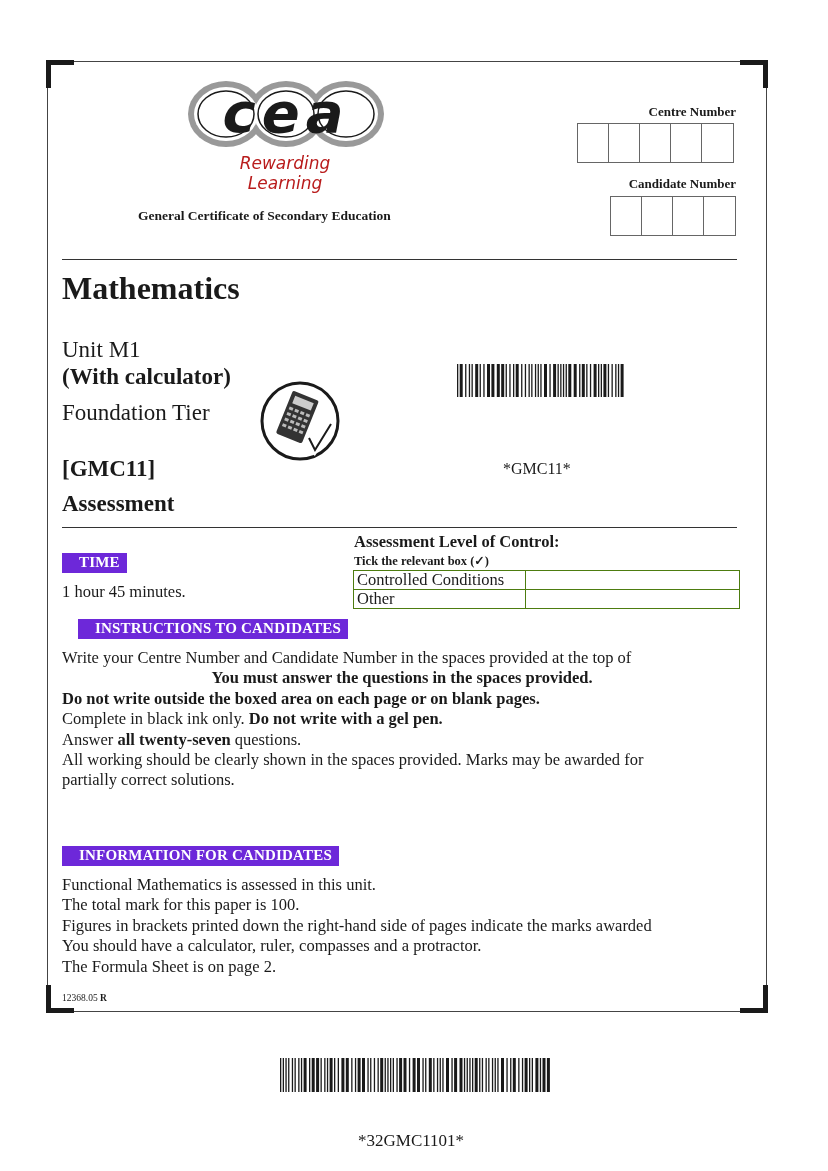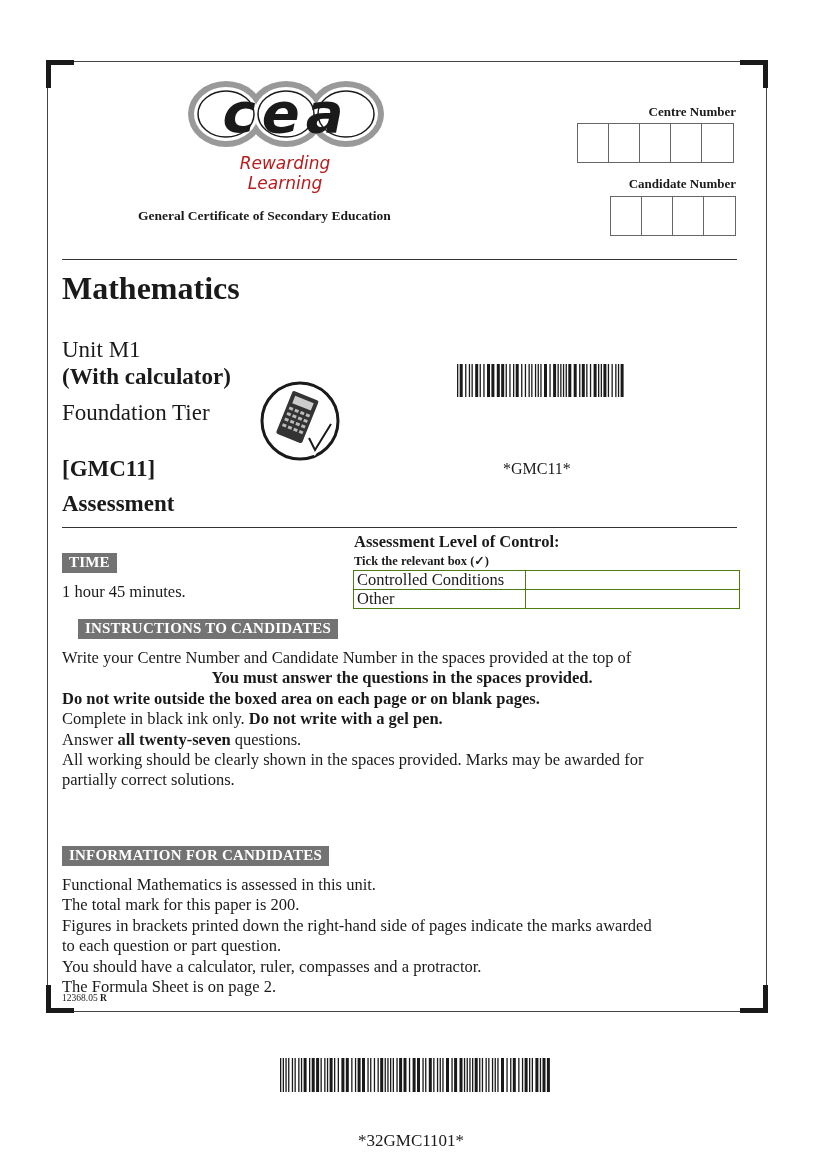--- a/index.html
+++ b/index.html
@@ -23,21 +23,21 @@
   .unit { left:62px; top:337px; font-size:23px; }
   .withcalc { left:62px; top:364px; font-size:23px; font-weight:bold; }
   .tier { left:62px; top:400px; font-size:23px; }
   .code { left:62px; top:456px; font-size:23px; font-weight:bold; }
   .assess { left:62px; top:491px; font-size:23px; font-weight:bold; }
   .calc-icon { left:259px; top:380px; width:82px; height:82px; }
   .barcode1 { left:457px; top:364px; width:170px; height:33px; }
   .barcode1-text { left:503px; top:460px; font-size:16px; }
   .barcode2 { left:280px; top:1058px; width:270px; height:34px; }
   .barcode2-text { left:358px; top:1131px; font-size:17px; }
-  .badge { background:#737373; color:#fff; font-weight:bold; font-size:15px; padding:1px 7px 2px 7px; letter-spacing:0.2px; }
+  .badge { background:#6d28d9; color:#fff; font-weight:bold; font-size:15px; padding:1px 7px 2px 17px; letter-spacing:0.2px; }
   .time-val { left:62px; top:582px; font-size:16.5px; }
   .alc-title { left:354px; top:532px; font-size:16.5px; font-weight:bold; }
   .alc-tick { left:354px; top:553px; font-size:12.5px; font-weight:bold; }
   table.alc { position:absolute; left:353px; top:570px; border-collapse:collapse; width:387px; }
   table.alc td { border:1px solid #4d7c0f; font-size:16.5px; padding:0 3px; height:18px; line-height:18px; }
   table.alc td.c1 { width:165px; }
   .para { left:62px; font-size:16.5px; line-height:20.4px; width:680px; }
   .footer-code { left:62px; top:993px; font-size:9.5px; }
 </style>
 </head>
@@ -200,23 +200,22 @@
   <div style="font-weight:bold;">Do not write outside the boxed area on each page or on blank pages.</div>
   <div><span>Complete in black ink only. </span><b>Do not write with a gel pen.</b></div>
   <div><span>Answer </span><b>all twenty-seven</b><span> questions.</span></div>
   <div>All working should be clearly shown in the spaces provided. Marks may be awarded for</div>
   <div>partially correct solutions.</div>
 </div>
 
 <div class="abs badge" style="left:62px;top:846px;">INFORMATION FOR CANDIDATES</div>
 <div class="abs para" style="top:875px;">
   <div>Functional Mathematics is assessed in this unit.</div>
-  <div>The total mark for this paper is 200.</div>
+  <div>The total mark for this paper is 100.</div>
   <div>Figures in brackets printed down the right-hand side of pages indicate the marks awarded</div>
-  <div>to each question or part question.</div>
   <div>You should have a calculator, ruler, compasses and a protractor.</div>
   <div>The Formula Sheet is on page 2.</div>
 </div>
 
 <div class="abs footer-code"><span>12368.05</span> <b>R</b></div>
 
 <svg class="abs barcode2" viewBox="0 0 270 34" preserveAspectRatio="none" id="bc2">
     <rect x="0" y="0" width="1.3" height="34" fill="#1a1a1a"></rect>
     <rect x="2.7" y="0" width="1.3" height="34" fill="#1a1a1a"></rect>
     <rect x="5.4" y="0" width="1.3" height="34" fill="#1a1a1a"></rect>

